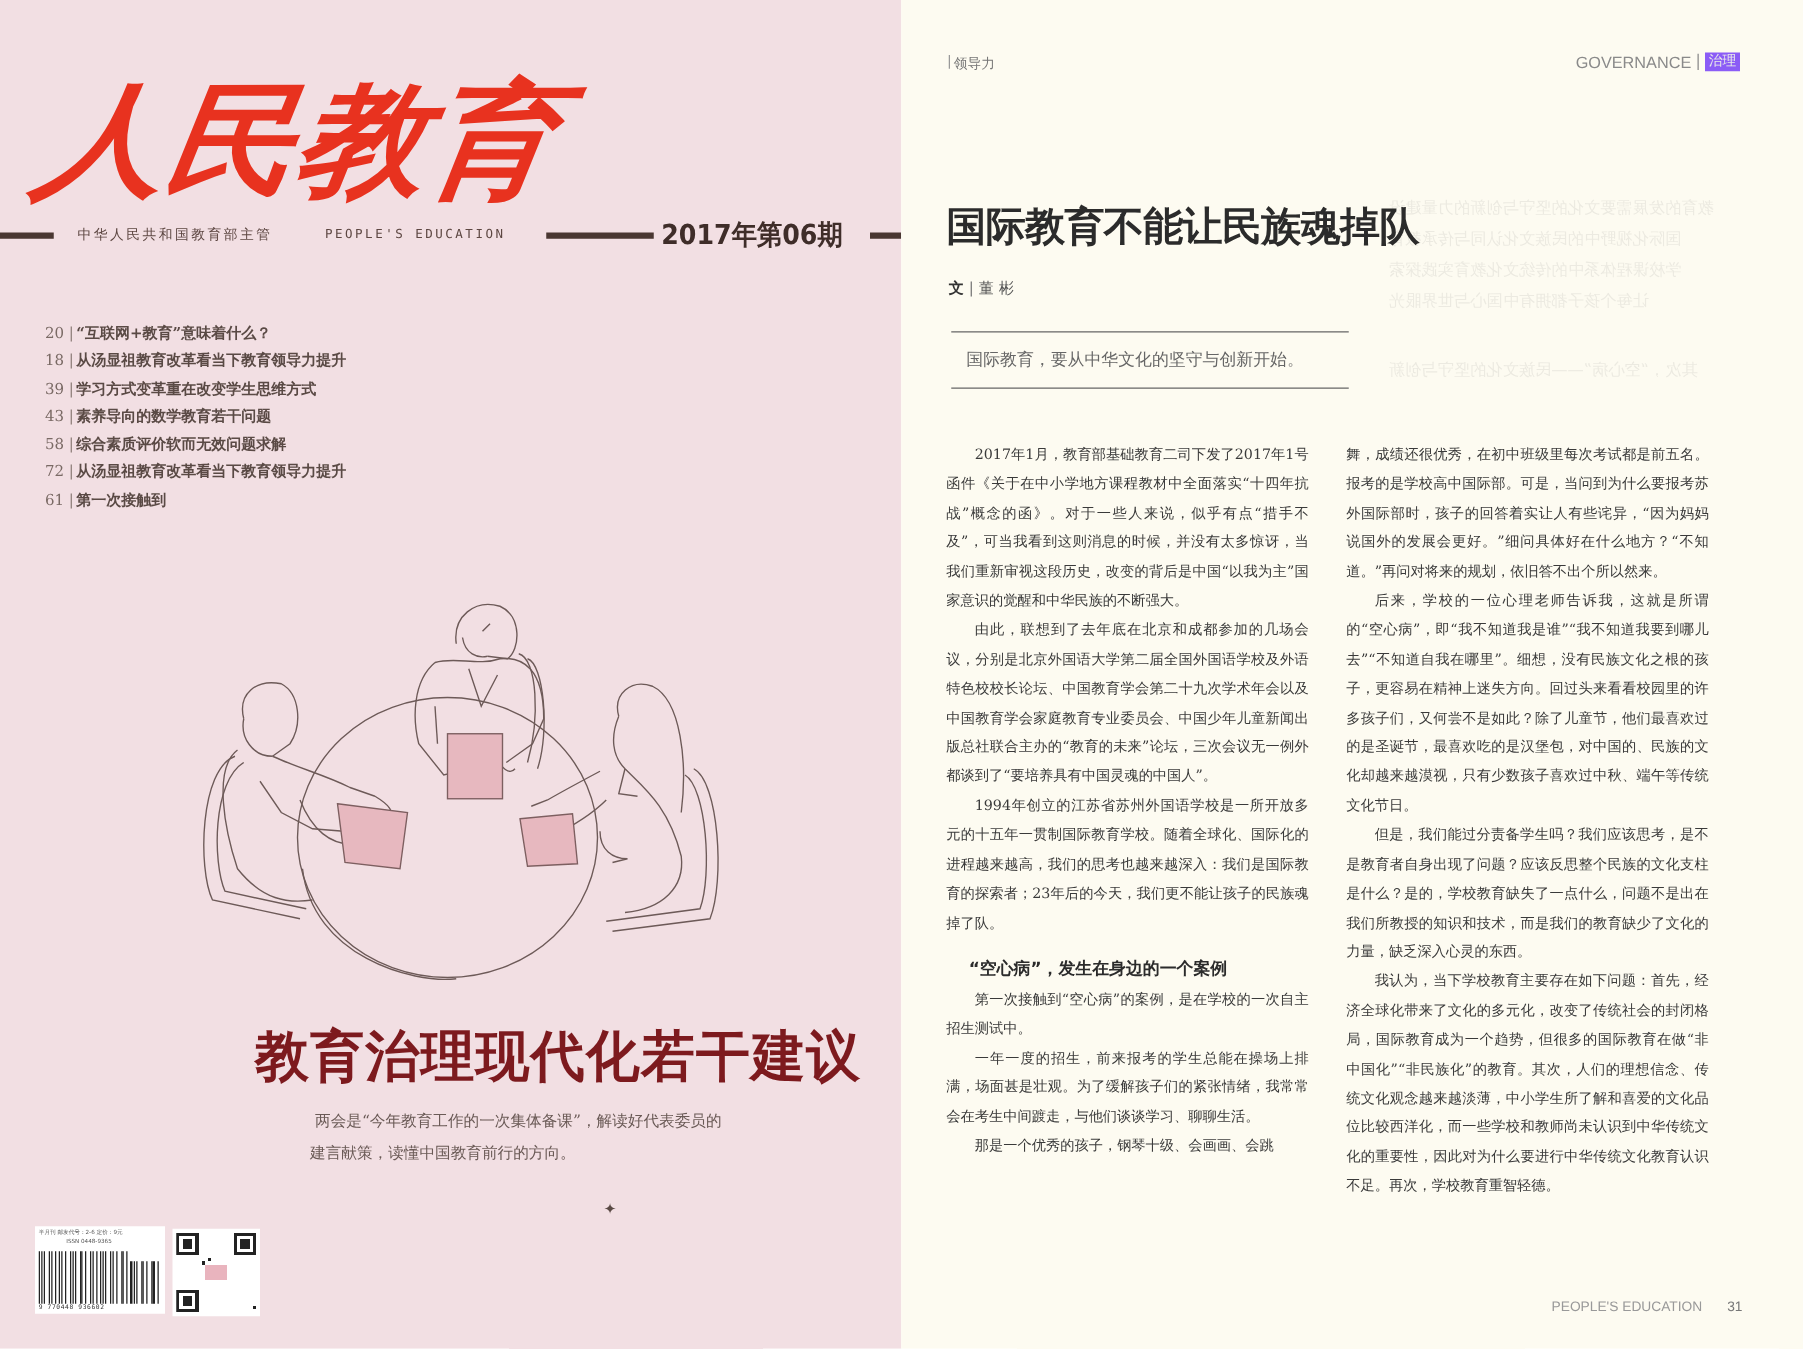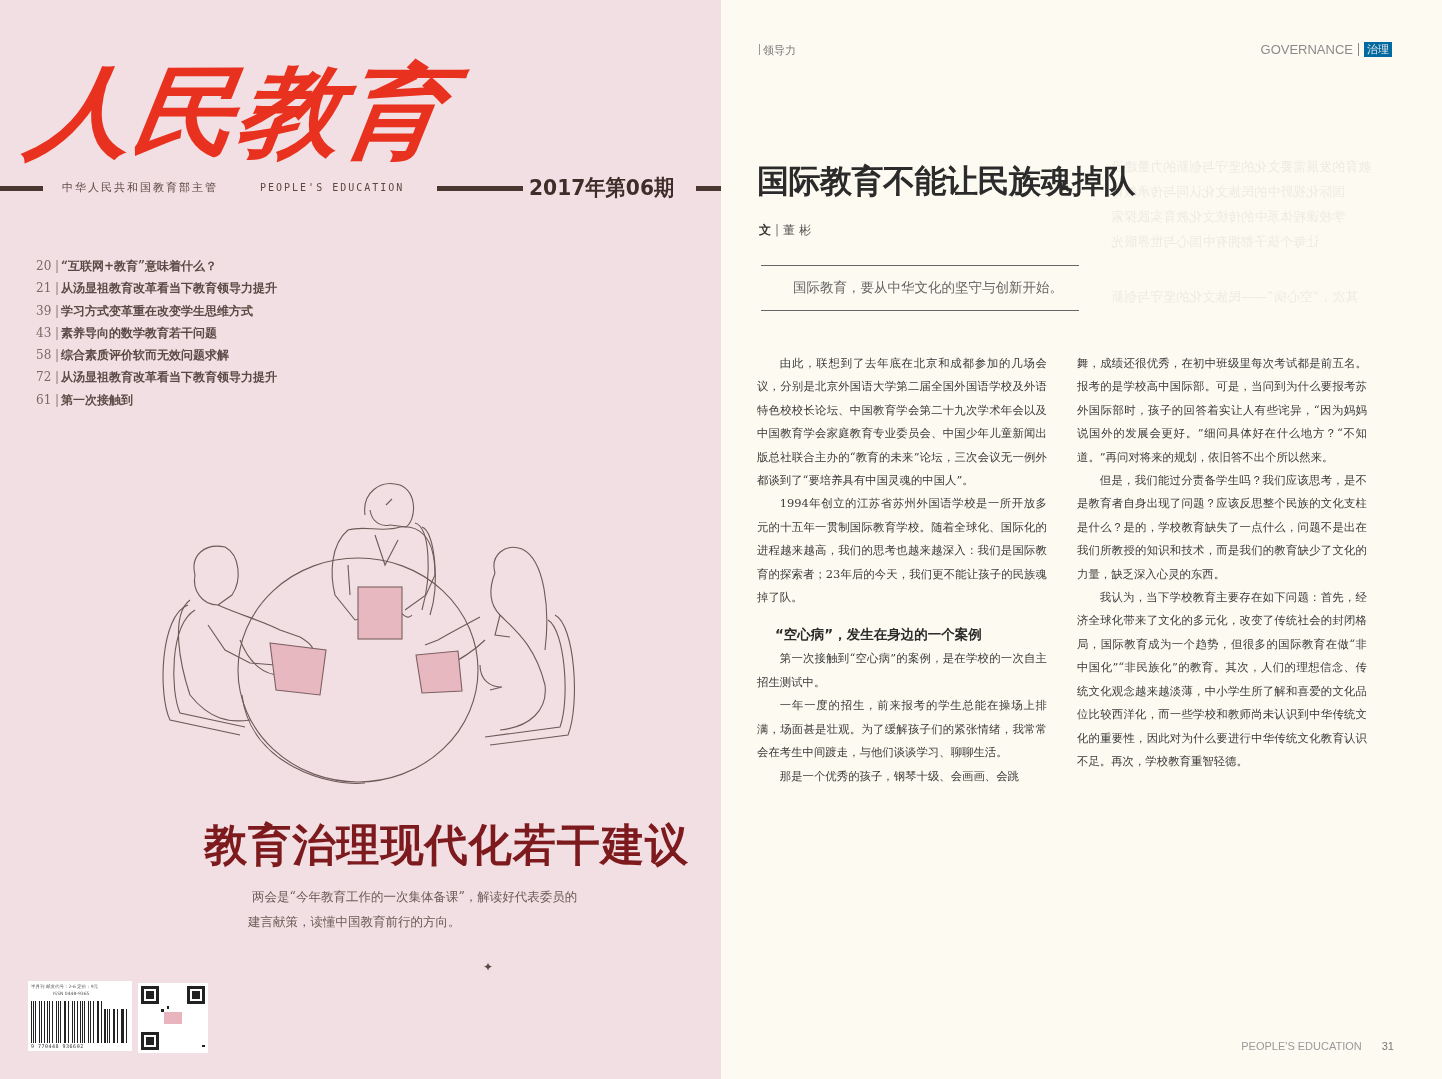--- a/index.html
+++ b/index.html
@@ -80,39 +80,39 @@
   .running-left {
     position: absolute; left: 38px; top: 43px;
     font-family: Liberation Sans, sans-serif; font-size: 11px; color: #777;
   }
   .running-left::before { content: ""; display: inline-block; width: 1px; height: 11px; background: #999; margin-right: 3px; vertical-align: -1px; }
   .running-right {
     position: absolute; right: 50px; top: 42px; display: flex; align-items: center; gap: 5px;
     font-family: "Liberation Sans", sans-serif; font-size: 13px; color: #8a8a8a;
   }
   .running-right .bar { width: 1px; height: 13px; background: #888; }
-  .running-right .tag { background: #0369a1; color: #e8e8e8; font-size: 11px; padding: 0 3px; line-height: 15px; }
+  .running-right .tag { background: #8b5cf6; color: #e8e8e8; font-size: 11px; padding: 0 3px; line-height: 15px; }
 
   .art-title {
     position: absolute; left: 36px; top: 160px;
     font-family: "DejaVu Sans", sans-serif; font-weight: bold; font-size: 32px;
     color: #2b2b2b; white-space: nowrap; letter-spacing: -0.5px;
   }
   .byline {
     position: absolute; left: 38px; top: 222px;
     font-family: "DejaVu Sans", sans-serif; font-size: 12px; color: #333; font-weight: bold;
   }
   .byline .sep { font-weight: normal; color: #777; margin: 0 4px; }
   .byline .author { font-weight: normal; color: #555; letter-spacing: 4px; }
   .deck-rule { position: absolute; left: 40px; width: 318px; height: 1px; background: #666; }
   .deck-rule.top { top: 265px; }
   .deck-rule.bot { top: 310px; }
   .deck {
     position: absolute; left: 52px; top: 279px;
-    font-family: "DejaVu Sans", sans-serif; font-size: 13.5px; color: #666; white-space: nowrap; margin-left: 20px;
+    font-family: "DejaVu Sans", sans-serif; font-size: 13.5px; color: #666; white-space: nowrap;
   }
 
   
   .ghost { position: absolute; color: rgba(120,120,120,0.13); font-size: 13px; line-height: 24px; white-space: nowrap; transform: scaleX(-1); }
 
   .col {
     position: absolute; top: 352px; width: 290px;
     font-size: 11.4px; line-height: 23.4px; color: #3a3a3a; text-align: justify;
   }
   .col.c1 { left: 36px; }
@@ -142,21 +142,21 @@
   <div class="issue">2017年第06期</div>
   <div class="cover-rule r3"></div>
 
   <div class="toc" id="toc">
       <div class="toc-item">
         <span class="toc-page">20</span>
         <span class="toc-sep">|</span>
         <span class="toc-title">“互联网+教育”意味着什么？</span>
       </div>
       <div class="toc-item">
-        <span class="toc-page">21</span>
+        <span class="toc-page">18</span>
         <span class="toc-sep">|</span>
         <span class="toc-title">从汤显祖教育改革看当下教育领导力提升</span>
       </div>
       <div class="toc-item">
         <span class="toc-page">39</span>
         <span class="toc-sep">|</span>
         <span class="toc-title">学习方式变革重在改变学生思维方式</span>
       </div>
       <div class="toc-item">
         <span class="toc-page">43</span>
@@ -312,29 +312,31 @@
 
   <h1 class="art-title">国际教育不能让民族魂掉队</h1>
   <div class="byline">
     <span>文</span><span class="sep">|</span><span class="author">董彬</span>
   </div>
   <div class="deck-rule top"></div>
   <div class="deck">国际教育，要从中华文化的坚守与创新开始。</div>
   <div class="deck-rule bot"></div>
 
   <div class="col c1" id="col1">
+      <p>2017年1月，教育部基础教育二司下发了2017年1号函件《关于在中小学地方课程教材中全面落实“十四年抗战”概念的函》。对于一些人来说，似乎有点“措手不及”，可当我看到这则消息的时候，并没有太多惊讶，当我们重新审视这段历史，改变的背后是中国“以我为主”国家意识的觉醒和中华民族的不断强大。</p>
       <p>由此，联想到了去年底在北京和成都参加的几场会议，分别是北京外国语大学第二届全国外国语学校及外语特色校校长论坛、中国教育学会第二十九次学术年会以及中国教育学会家庭教育专业委员会、中国少年儿童新闻出版总社联合主办的“教育的未来”论坛，三次会议无一例外都谈到了“要培养具有中国灵魂的中国人”。</p>
       <p>1994年创立的江苏省苏州外国语学校是一所开放多元的十五年一贯制国际教育学校。随着全球化、国际化的进程越来越高，我们的思考也越来越深入：我们是国际教育的探索者；23年后的今天，我们更不能让孩子的民族魂掉了队。</p>
       <h3>“空心病”，发生在身边的一个案例</h3>
       <p>第一次接触到“空心病”的案例，是在学校的一次自主招生测试中。</p>
       <p>一年一度的招生，前来报考的学生总能在操场上排满，场面甚是壮观。为了缓解孩子们的紧张情绪，我常常会在考生中间踱走，与他们谈谈学习、聊聊生活。</p>
       <p>那是一个优秀的孩子，钢琴十级、会画画、会跳</p>
     </div>
   <div class="col c2" id="col2">
       <p class="cont">舞，成绩还很优秀，在初中班级里每次考试都是前五名。报考的是学校高中国际部。可是，当问到为什么要报考苏外国际部时，孩子的回答着实让人有些诧异，“因为妈妈说国外的发展会更好。”细问具体好在什么地方？“不知道。”再问对将来的规划，依旧答不出个所以然来。</p>
+      <p>后来，学校的一位心理老师告诉我，这就是所谓的“空心病”，即“我不知道我是谁”“我不知道我要到哪儿去”“不知道自我在哪里”。细想，没有民族文化之根的孩子，更容易在精神上迷失方向。回过头来看看校园里的许多孩子们，又何尝不是如此？除了儿童节，他们最喜欢过的是圣诞节，最喜欢吃的是汉堡包，对中国的、民族的文化却越来越漠视，只有少数孩子喜欢过中秋、端午等传统文化节日。</p>
       <p>但是，我们能过分责备学生吗？我们应该思考，是不是教育者自身出现了问题？应该反思整个民族的文化支柱是什么？是的，学校教育缺失了一点什么，问题不是出在我们所教授的知识和技术，而是我们的教育缺少了文化的力量，缺乏深入心灵的东西。</p>
       <p>我认为，当下学校教育主要存在如下问题：首先，经济全球化带来了文化的多元化，改变了传统社会的封闭格局，国际教育成为一个趋势，但很多的国际教育在做“非中国化”“非民族化”的教育。其次，人们的理想信念、传统文化观念越来越淡薄，中小学生所了解和喜爱的文化品位比较西洋化，而一些学校和教师尚未认识到中华传统文化的重要性，因此对为什么要进行中华传统文化教育认识不足。再次，学校教育重智轻德。</p>
     </div>
 
   <div class="folio">
     <span>PEOPLE'S EDUCATION</span>
     <span class="num">31</span>
   </div>
 </section>
 

